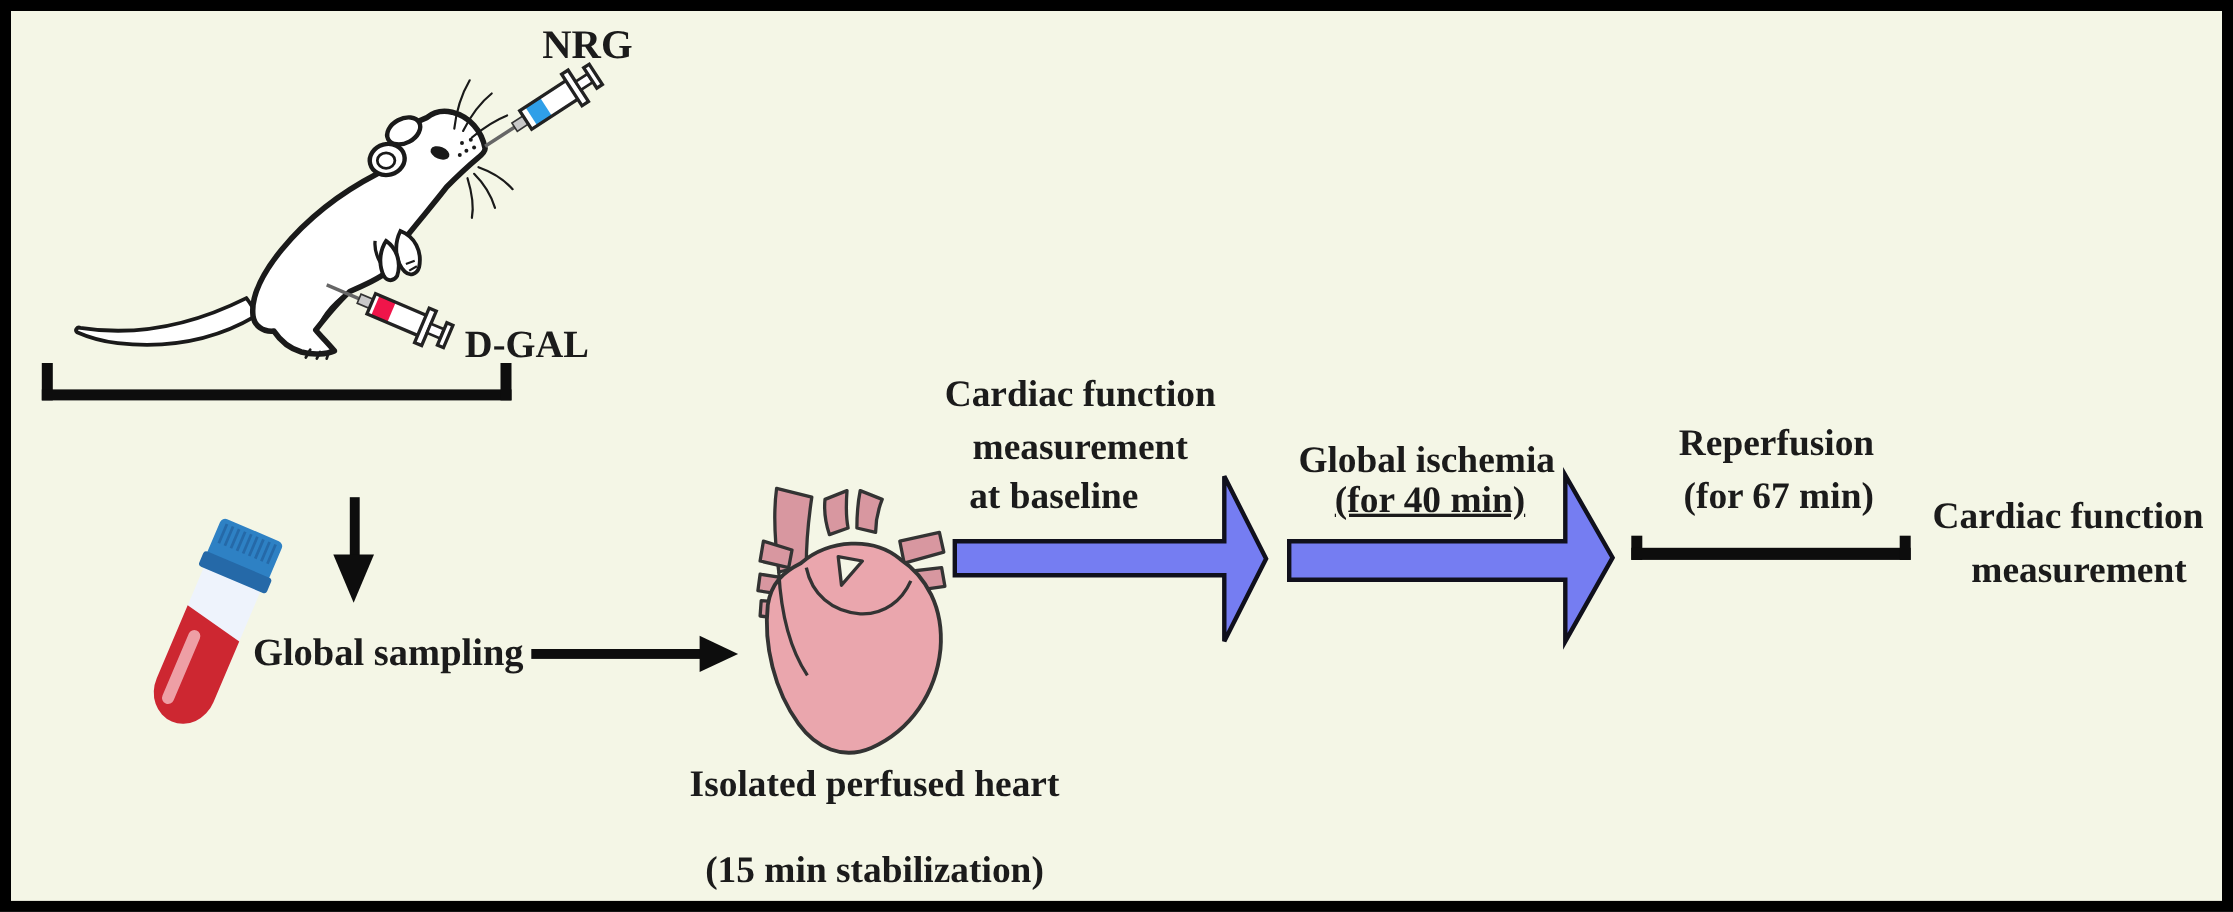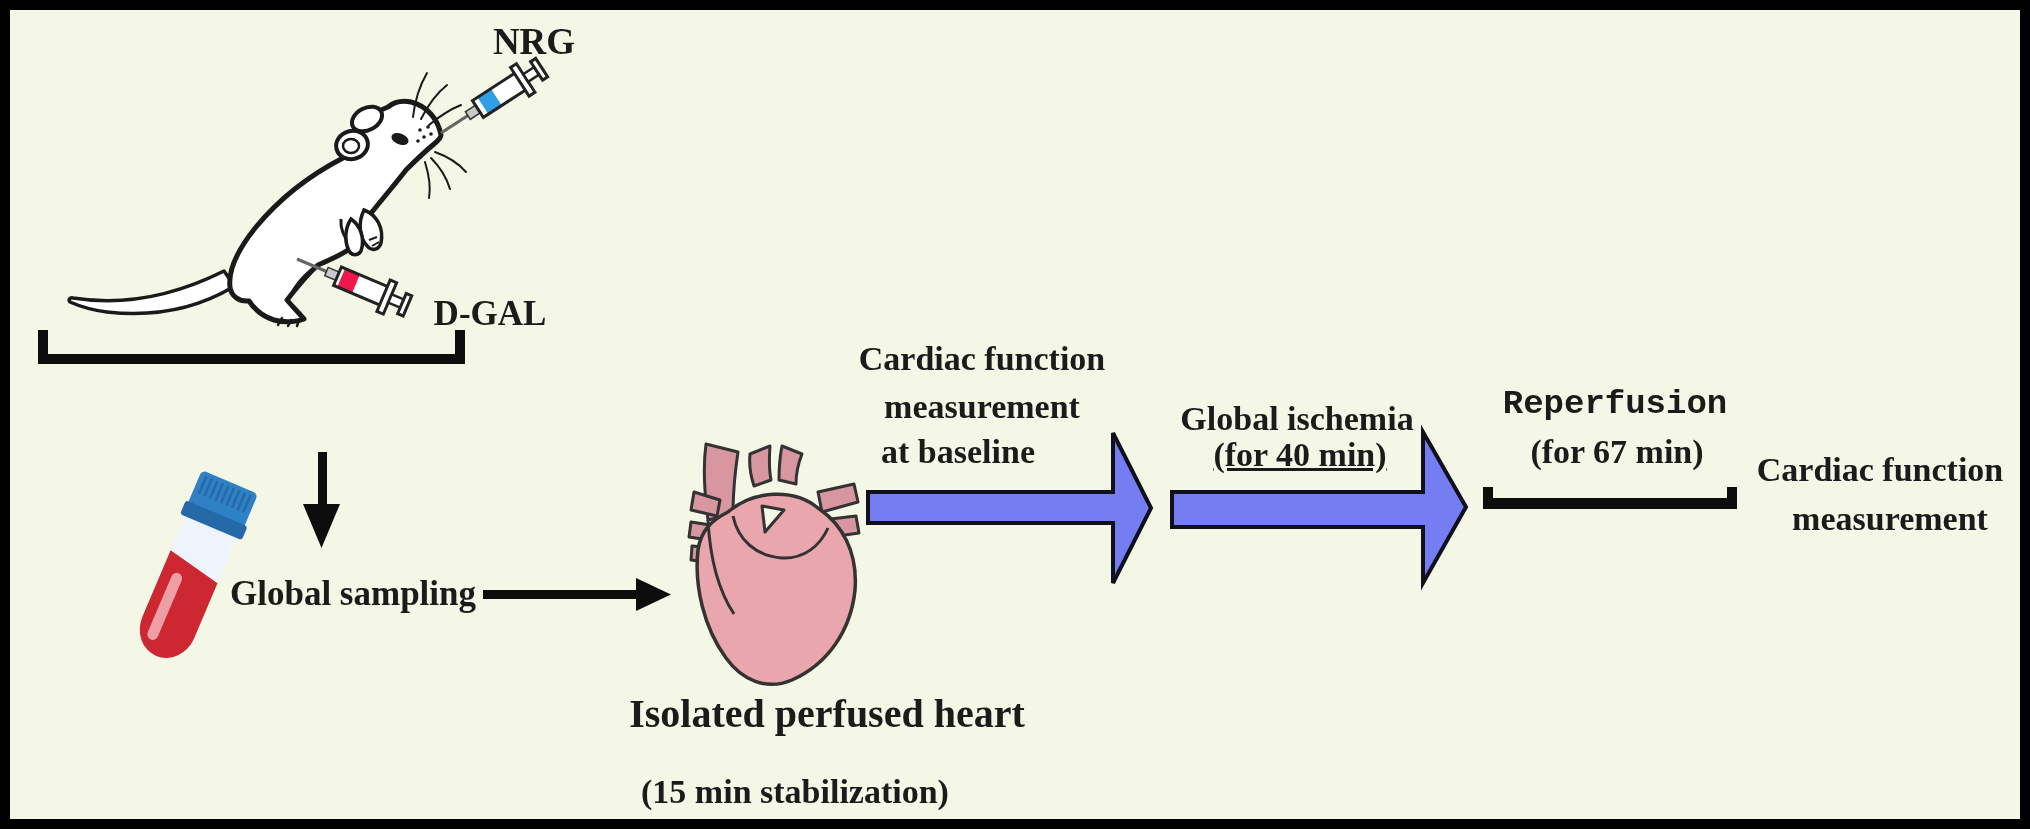--- a/index.html
+++ b/index.html
@@ -160,34 +160,34 @@
 
     <g fill="var(--black-arrow)">
       <rect x="1483" y="487" width="10" height="22"></rect>
       <rect x="1483" y="498" width="254" height="11"></rect>
       <rect x="1727" y="487" width="10" height="22"></rect>
     </g>
   </svg>
 
   <div class="lbl" style="left:524px; top:31px; font-size:37px;">NRG</div>
 
-  <div class="lbl" style="left:480px; top:303px; font-size:35px;">D-GAL</div>
+  <div class="lbl" style="left:469px; top:303px; font-size:35px;">D-GAL</div>
 
 
   <div class="lbl" style="left:343px; top:583px; font-size:35px;">Global sampling</div>
 
-  <div class="lbl" style="left:817px; top:704px; font-size:40px;font-family:Liberation Serif, serif;">Isolated perfused heart</div>
+  <div class="lbl" style="left:785px; top:704px; font-size:34px;font-family:Liberation Serif, serif;">Isolated perfused heart</div>
   <div class="lbl" style="left:785px; top:759px; font-size:34px;margin-top:23px;">(15 min stabilization)</div>
 
   <div class="lbl" style="left:972px; top:349px; font-size:34px;">Cardiac function</div>
   <div class="lbl" style="left:972px; top:397px; font-size:34px;">measurement</div>
   <div class="lbl" style="left:948px; top:442px; font-size:34px;">at baseline</div>
 
   <div class="lbl" style="left:1287px; top:397px; font-size:34px;margin-top:12px;">Global ischemia</div>
   <div class="lbl" style="left:1290px; top:445px; font-size:34px;text-decoration:underline;">(for 40 min)</div>
 
-  <div class="lbl" style="left:1605px; top:394px; font-size:34px;font-family:Liberation Mono, monospace;">Reperfusion</div>
+  <div class="lbl" style="left:1605px; top:394px; font-size:34px;">Reperfusion</div>
   <div class="lbl" style="left:1607px; top:442px; font-size:34px;">(for 67 min)</div>
 
   <div class="lbl" style="left:1870px; top:460px; font-size:34px;">Cardiac function</div>
   <div class="lbl" style="left:1880px; top:509px; font-size:34px;">measurement</div>
 
 </div>
 
 </body></html>

